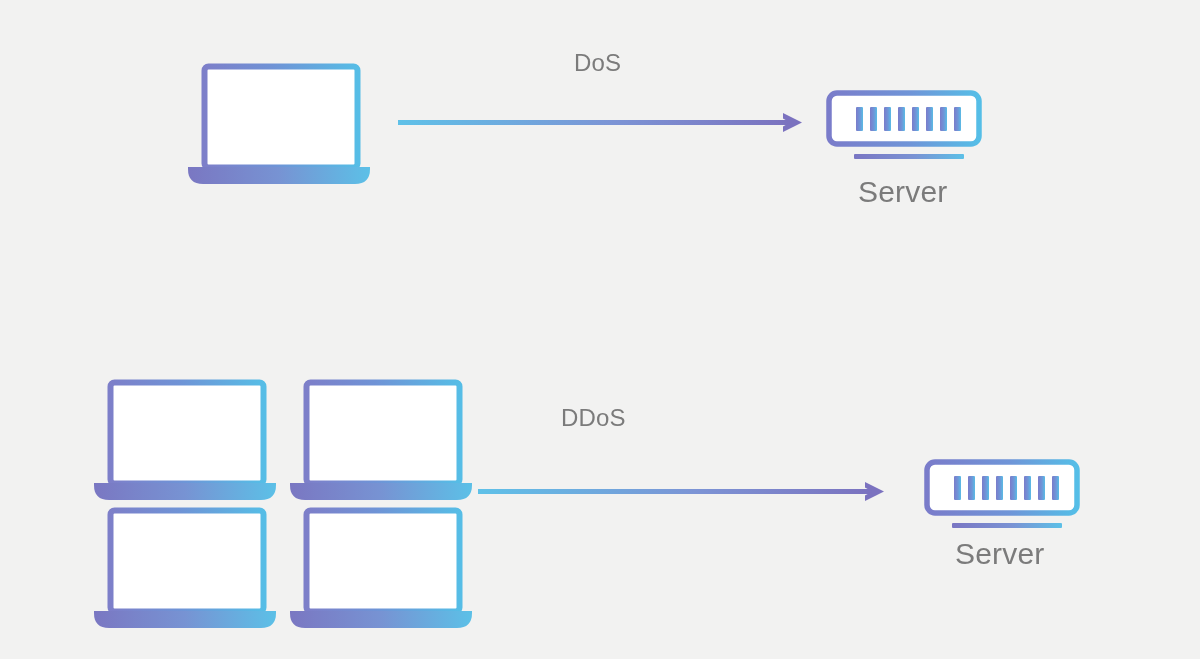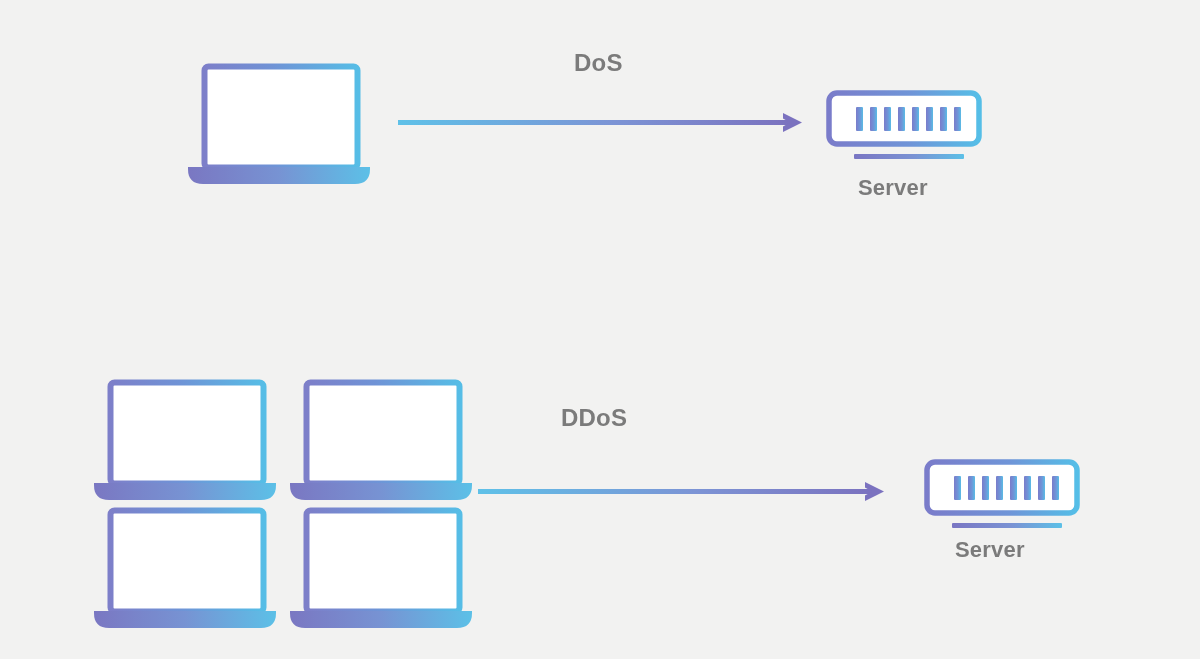--- a/index.html
+++ b/index.html
@@ -17,30 +17,30 @@
     position: relative;
     width: 1200px;
     height: 659px;
   }
   .node {
     position: absolute;
   }
   .label-text {
     position: absolute;
     color: #7b7b7b;
-    font-weight: bold;
+    font-weight: normal;
     font-family: "Liberation Sans", sans-serif;
     white-space: nowrap;
     letter-spacing: 0.2px;
   }
   .attack-label {
     font-size: 24px;
   }
   .server-label {
-    font-size: 22px;
+    font-size: 30px;
     text-align: center;
   }
   svg { display: block; overflow: visible; }
 </style>
 </head>
 <body style="background: rgb(242, 242, 241);">
 
 <div id="canvas">
 
   <div class="node" style="left:186px; top:62px;">

